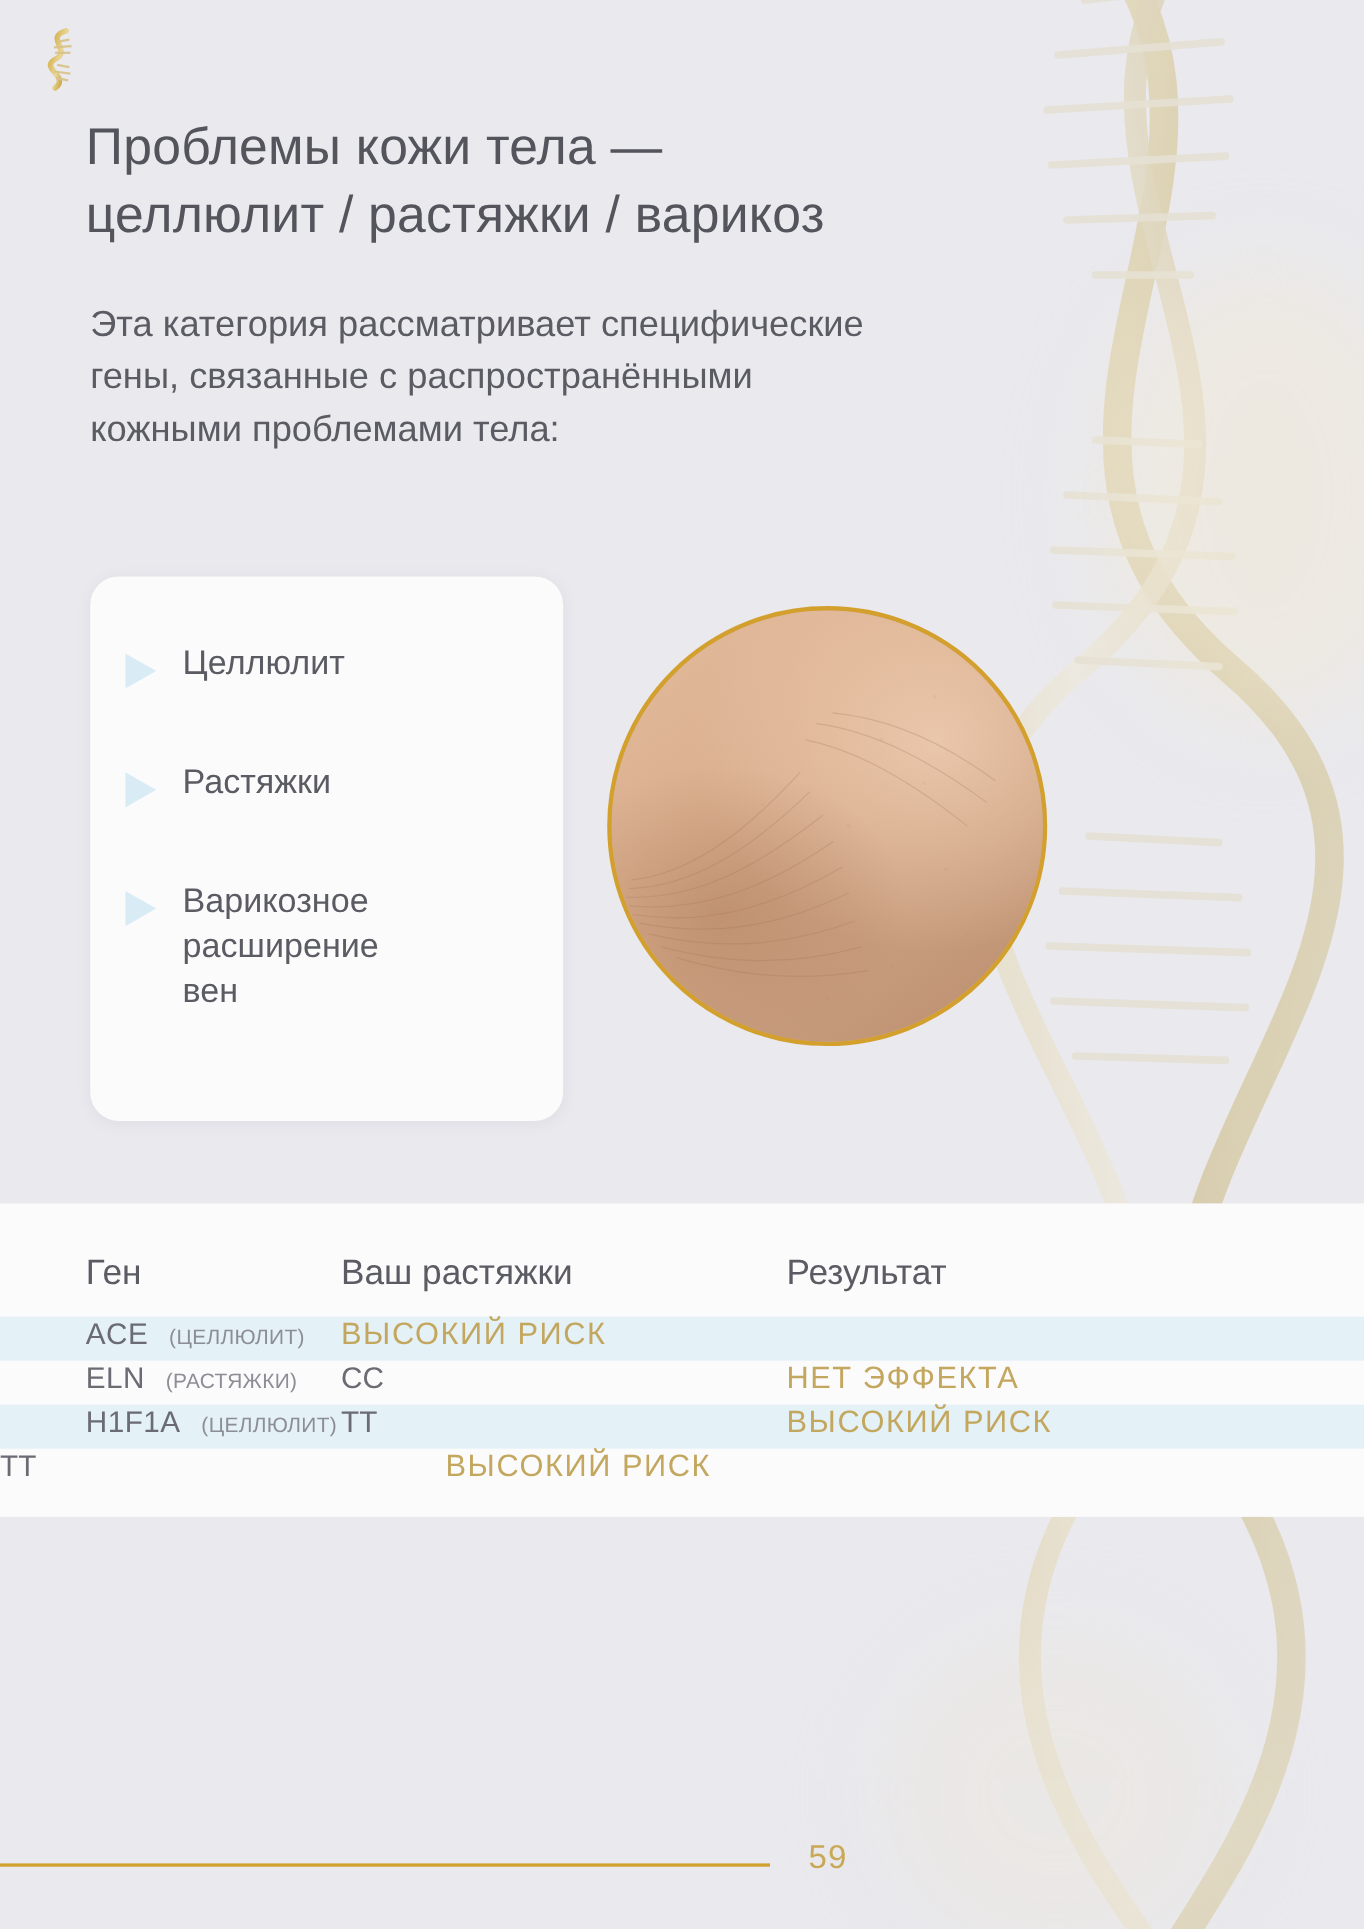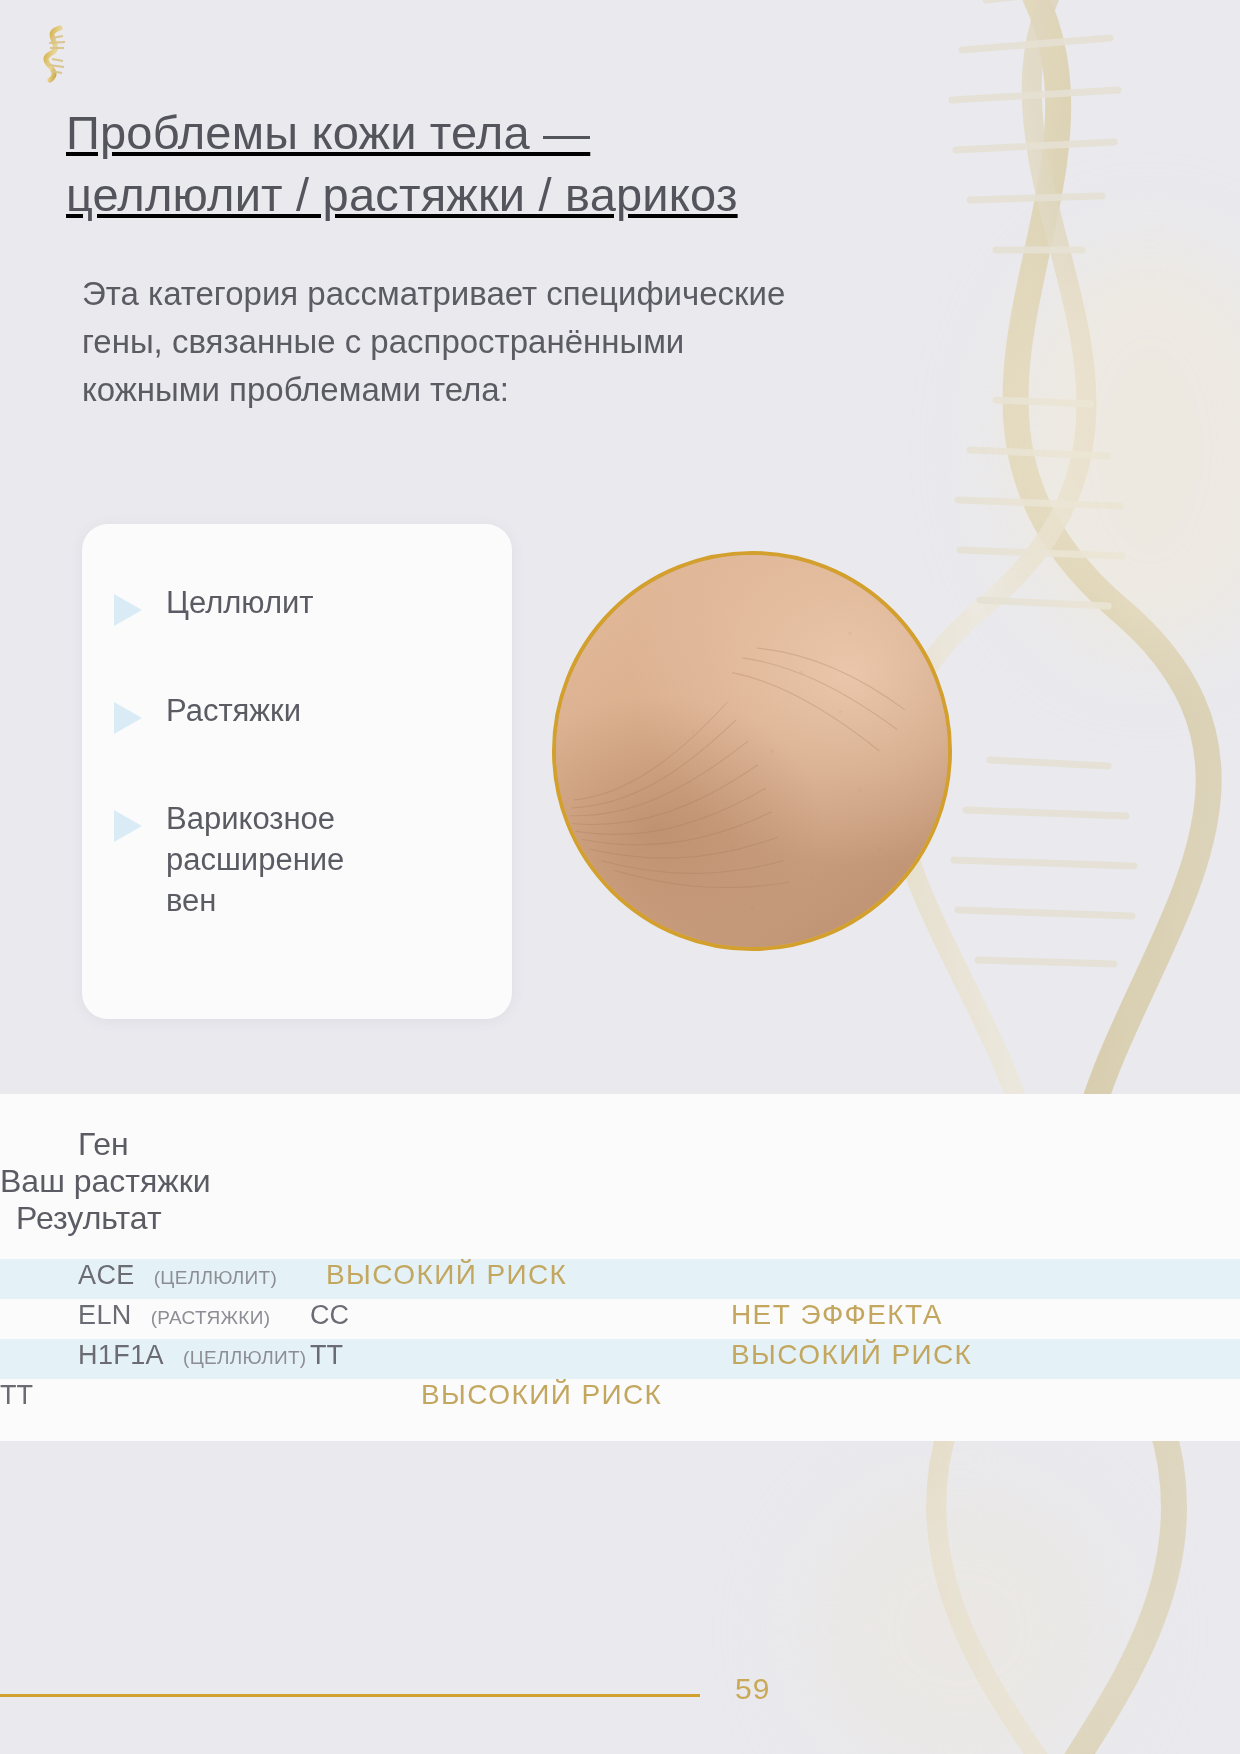--- a/index.html
+++ b/index.html
@@ -34,24 +34,23 @@
   .logo {
     position:absolute;
     top:22px; left:30px;
     width:48px; height:62px;
     z-index:5;
   }
 
   
   .heading {
     position:absolute;
-    left:66px; top:102px;
+    left:78px; top:102px;
     width:880px;
     z-index:4;
-    text-decoration:underline;
   }
   .title {
     font-size:47px;
     line-height:1.32;
     font-weight:300;
     letter-spacing:.2px;
     color:#54545c;
   }
   .intro {
     position:absolute;
@@ -125,31 +124,30 @@
   .table-band {
     position:absolute;
     left:0; top:1094px;
     width:1240px;
     background:#fbfbfc;
     z-index:4;
     padding-bottom:22px;
   }
   .t-head {
     display:flex;
-    padding:32px 0 22px 0;
-    flex-direction:column;
+    padding:44px 0 22px 0;
   }
   .t-head div {
     font-size:32px;
     font-weight:300;
     color:#5b5b63;
   }
   .col-gene   { width:310px; padding-left:78px; }
   .col-geno   { width:405px; }
-  .col-result { width:447px;margin-left:16px; }
+  .col-result { width:447px; }
 
   .t-row {
     display:flex;
     align-items:baseline;
     height:40px;
   }
   .t-row.alt { background:#e4f1f7; }
   .t-row .c {
     font-size:27px;
     font-weight:300;

